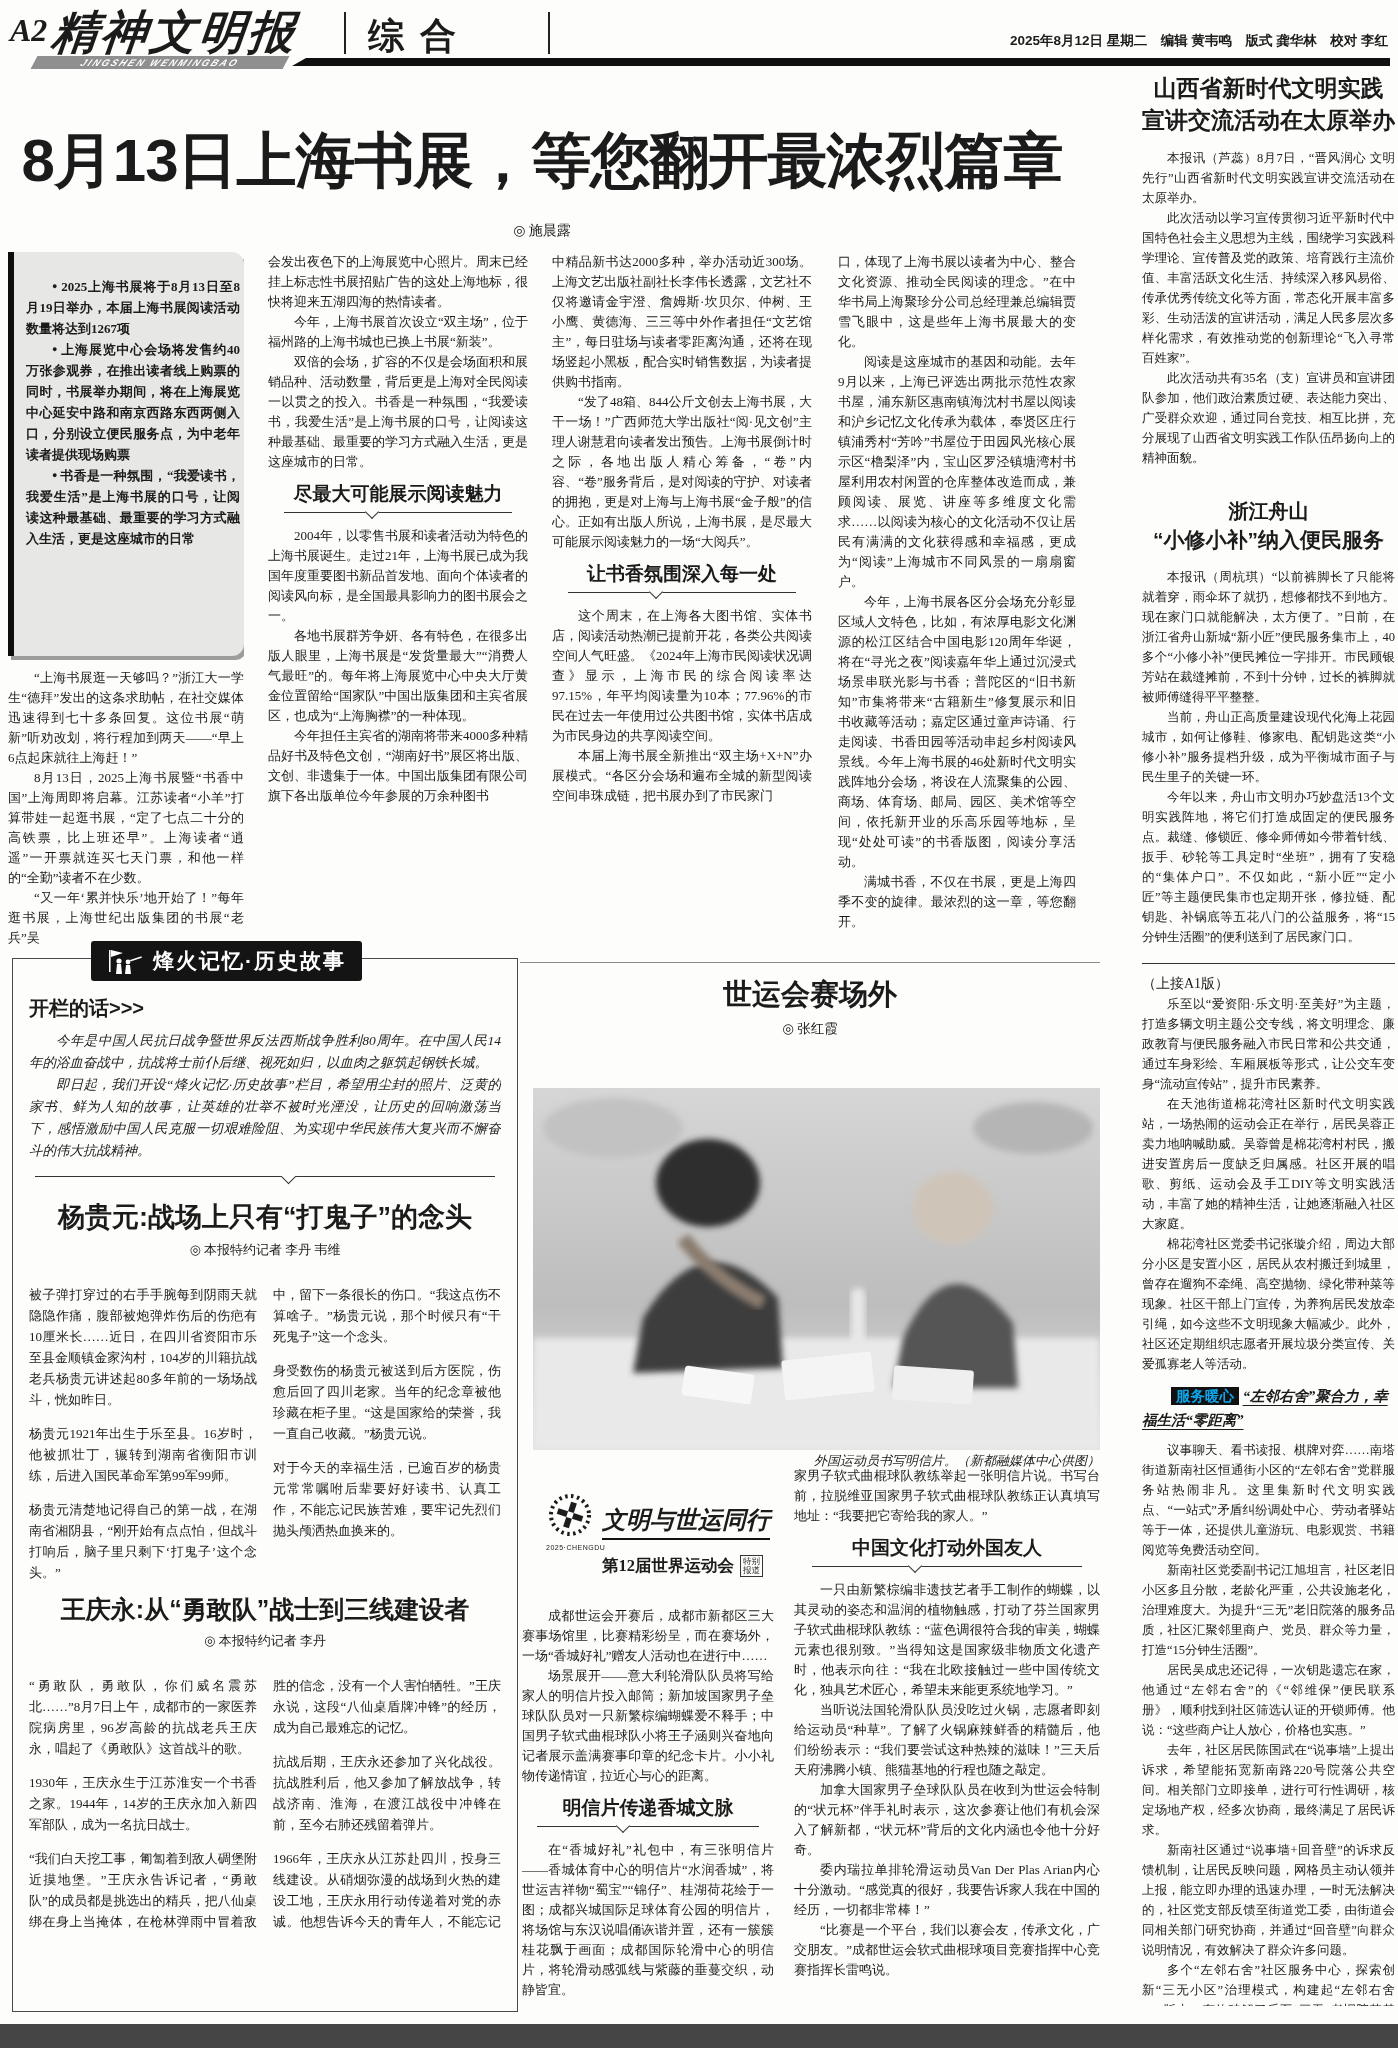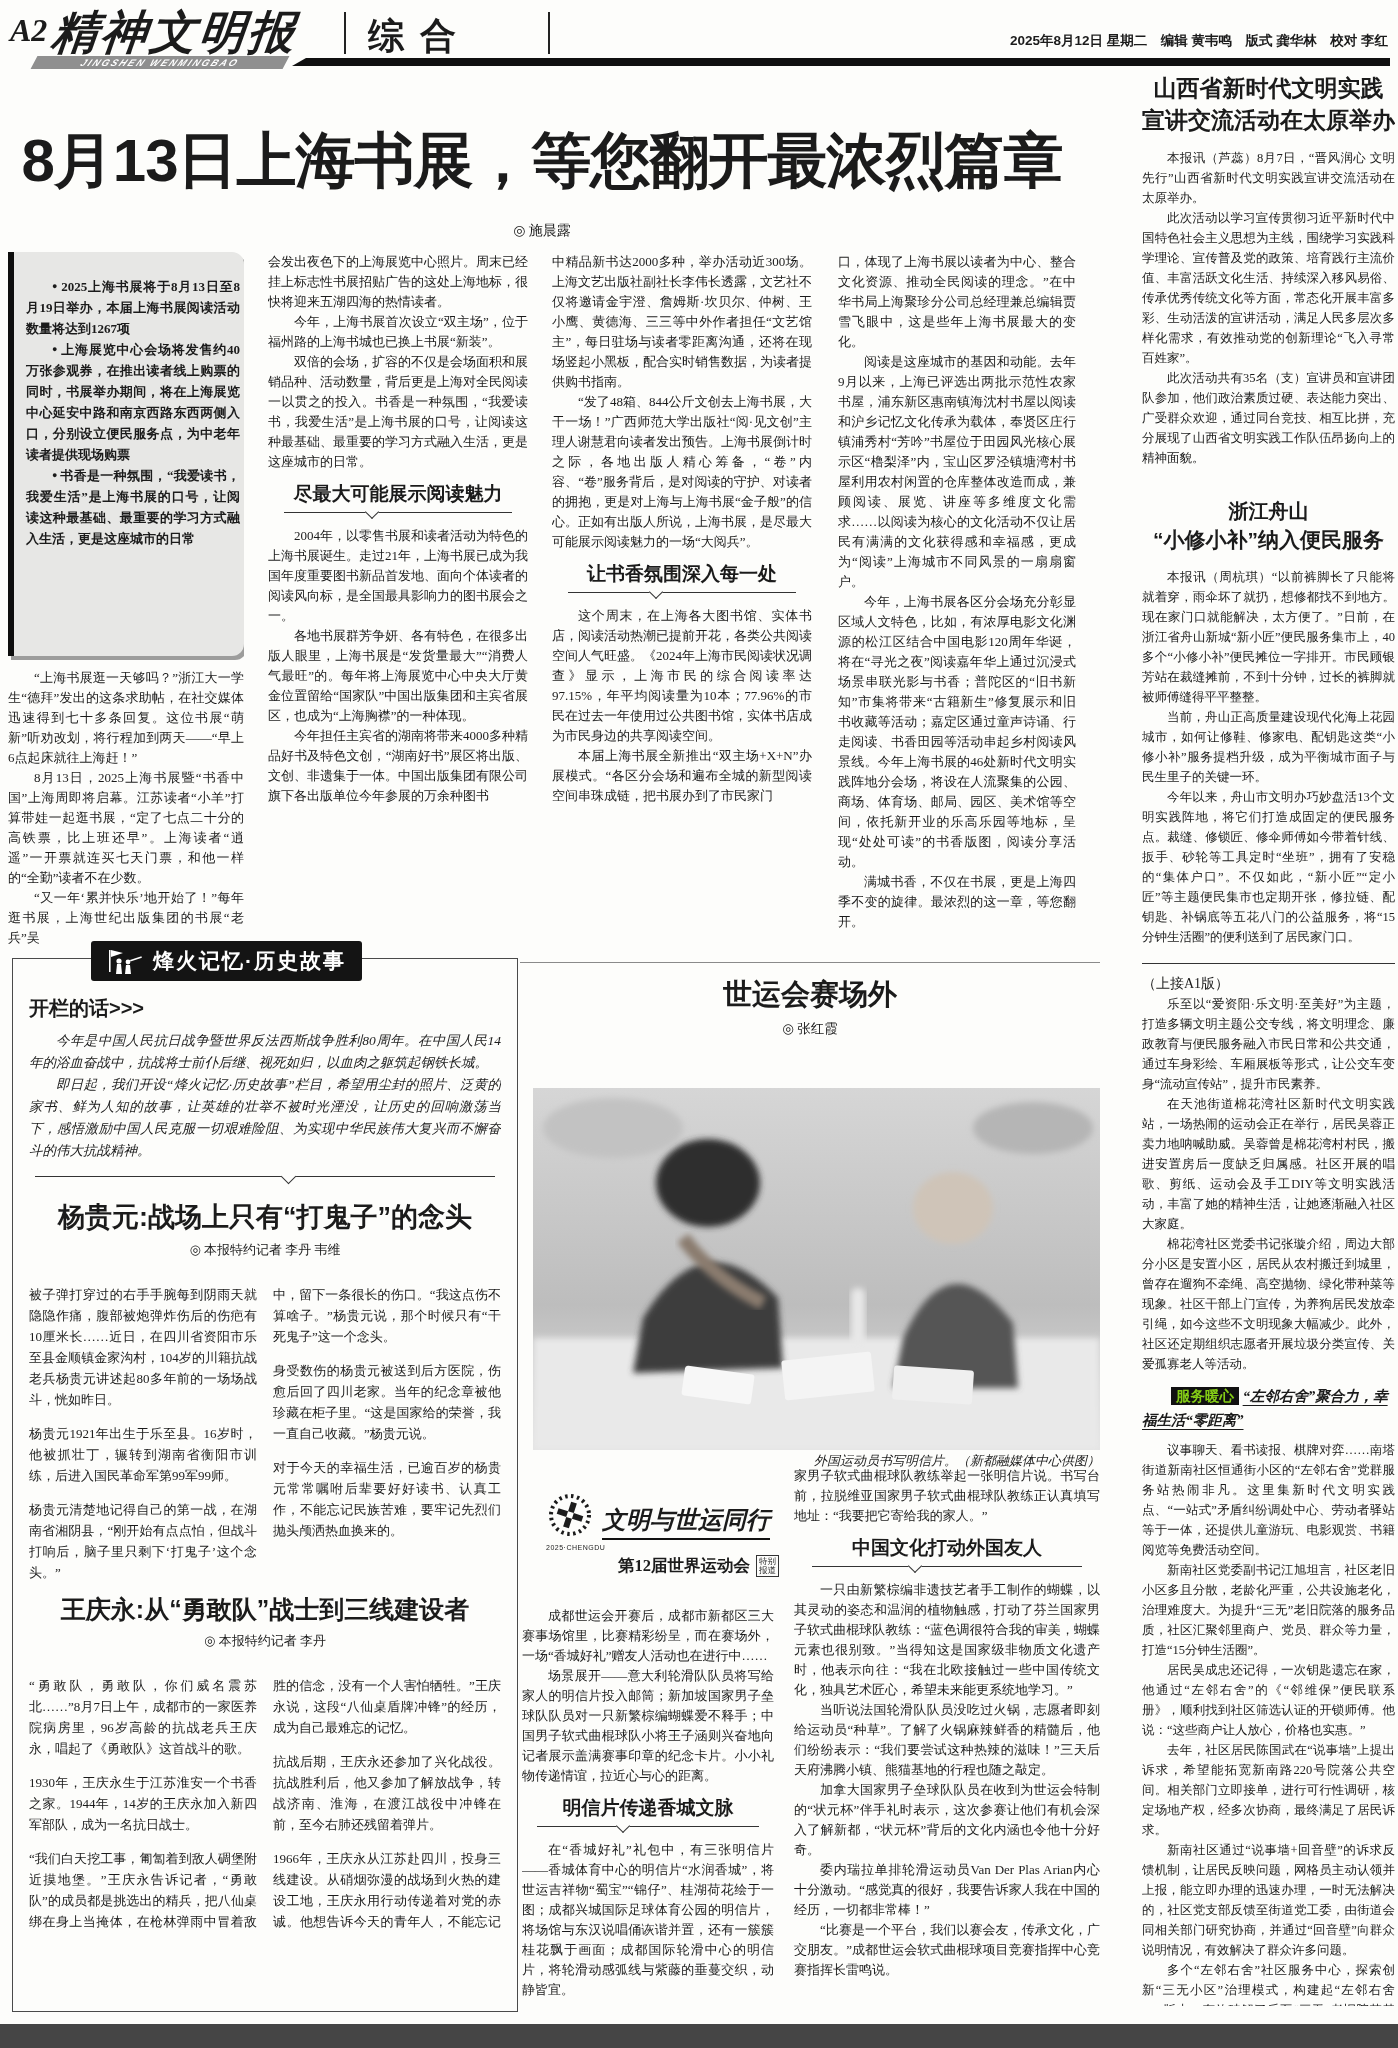--- a/index.html
+++ b/index.html
@@ -40,21 +40,21 @@
            border-right:1.5px solid #333;border-bottom:1.5px solid #333;transform:rotate(45deg);z-index:2;}
   
   .rcol{position:absolute;left:1142px;top:72px;width:253px;height:1934px;overflow:hidden;}
   .r-title{font-size:23px;font-weight:900;text-align:center;line-height:1.4;}
   .r-kicker{font-size:20px;font-weight:900;text-align:center;margin-top:30px;}
   .bt{font-size:12.5px;line-height:20px;text-align:justify;}
   .r-body{margin-top:12px;}
   .r-div{border-top:1px solid #333;margin:16px 0 10px;}
   .cont-label{font-size:14px;margin:0;text-indent:0;}
   .svc-line{margin:10px 0 8px;font-size:14.5px;line-height:24px;text-indent:2em;}
-  .tag-black{background:#111;color:#84cc16;font-weight:800;padding:1px 5px;font-family:"Liberation Sans",sans-serif;}
+  .tag-black{background:#111;color:#0ea5e9;font-weight:800;padding:1px 5px;font-family:"Liberation Sans",sans-serif;}
   .kaiti-u{font-style:italic;text-decoration:underline;text-underline-offset:4px;font-weight:600;}
   
   .hist{position:absolute;left:12px;top:958px;width:504px;height:1052px;border:1px solid #4a4a4a;background:#fdfdfb;}
   .hist-banner{position:absolute;left:78px;top:-18px;height:40px;background:#141414;color:#fff;
                display:flex;align-items:center;gap:8px;padding:0 16px;font-size:21px;font-weight:800;
                border-radius:3px;letter-spacing:2px;}
   .hist-inner{position:absolute;left:16px;right:16px;top:34px;bottom:8px;overflow:hidden;}
   .open-label{font-size:20px;font-weight:800;margin:2px 0 8px;}
   .intro p{margin:0;font-style:italic;font-size:13.5px;line-height:22px;text-indent:2em;text-align:justify;}
   .tailline{margin:14px 6px 2px;border-top:1.5px solid #333;position:relative;height:12px;}
@@ -70,21 +70,21 @@
   .wg-rule{position:absolute;left:520px;top:962px;width:580px;height:1px;background:#8a8a8a;}
   .wg-head{position:absolute;left:520px;top:976px;width:580px;text-align:center;}
   .wg-h1{font-size:29px;font-weight:900;line-height:1.25;}
   .wg-h2{font-size:33px;font-weight:900;line-height:1.3;}
   .wg-byline{font-size:13.5px;margin-top:8px;}
   .wg-photo{position:absolute;left:533px;top:1088px;width:567px;height:362px;background:#c9c9c9;overflow:hidden;}
   .wg-caption{position:absolute;left:533px;top:1452px;width:567px;text-align:right;font-style:italic;font-size:13px;}
   .wg-badge{position:absolute;left:546px;top:1492px;width:240px;}
   .badge-row{display:flex;align-items:center;gap:8px;}
   .badge-title{font-size:24px;font-weight:900;font-style:italic;border-bottom:2px solid #111;padding-bottom:2px;text-align:center;}
-  .badge-sub-row{display:flex;align-items:center;gap:6px;margin-top:4px;margin-left:72px;}
+  .badge-sub-row{display:flex;align-items:center;gap:6px;margin-top:4px;margin-left:56px;}
   .badge-sub{font-size:16.5px;font-weight:700;}
   .badge-tag{display:flex;flex-direction:column;font-size:8.5px;line-height:9px;border:1px solid #333;padding:1px 2px;}
   .badge-small{font-size:7px;letter-spacing:.5px;margin-top:2px;text-align:center;width:48px;}
   .wg-c1{position:absolute;left:522px;top:1606px;width:252px;height:392px;overflow:hidden;
          font-size:13px;line-height:20px;text-align:justify;}
   .wg-c2{position:absolute;left:794px;top:1466px;width:306px;height:532px;overflow:hidden;
          font-size:13px;line-height:20px;text-align:justify;}
   .wg-c1 p,.wg-c2 p{margin:0;text-indent:2em;}
   
   .footer-band{position:absolute;left:0;top:2024px;width:1398px;height:24px;background:#454545;}

